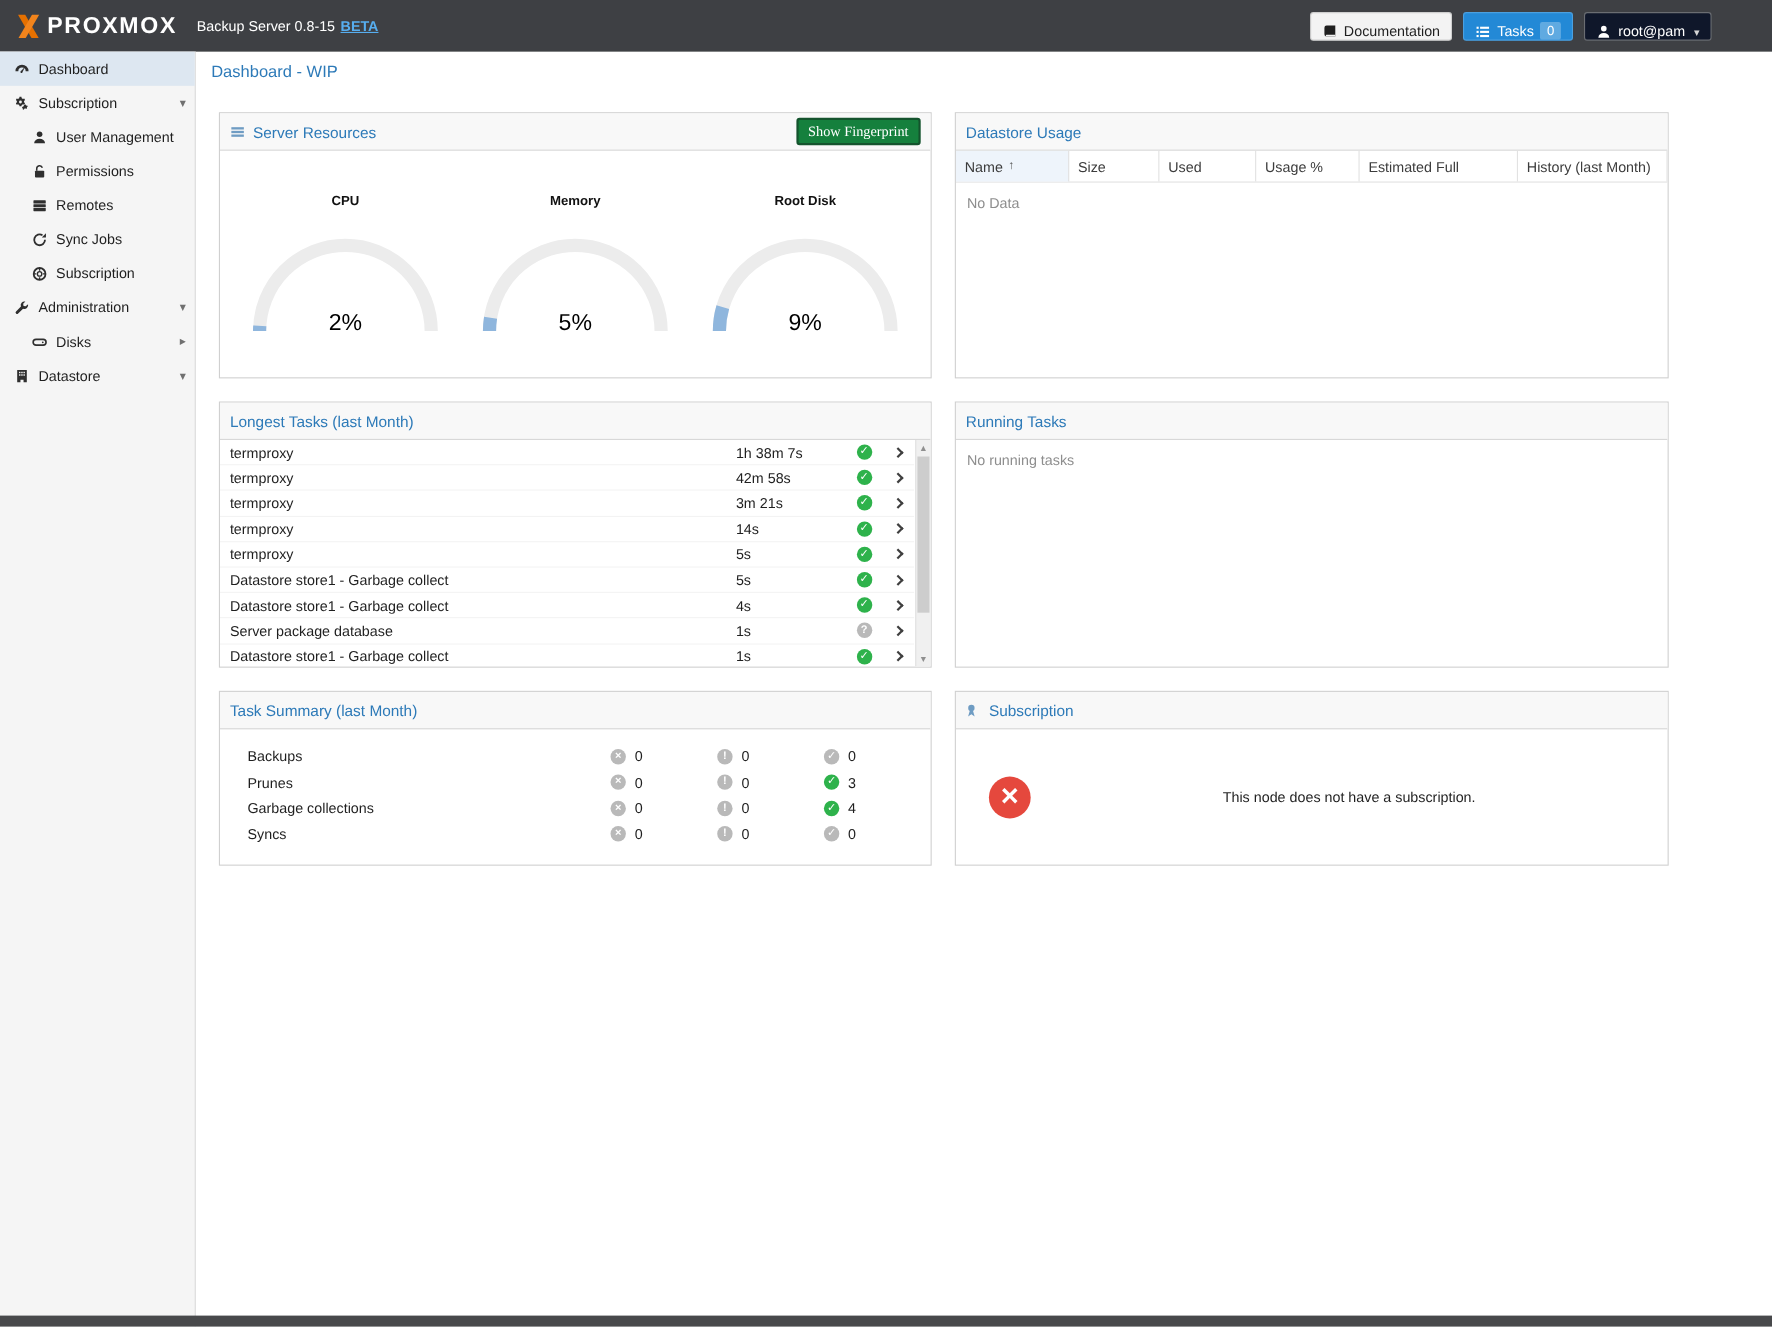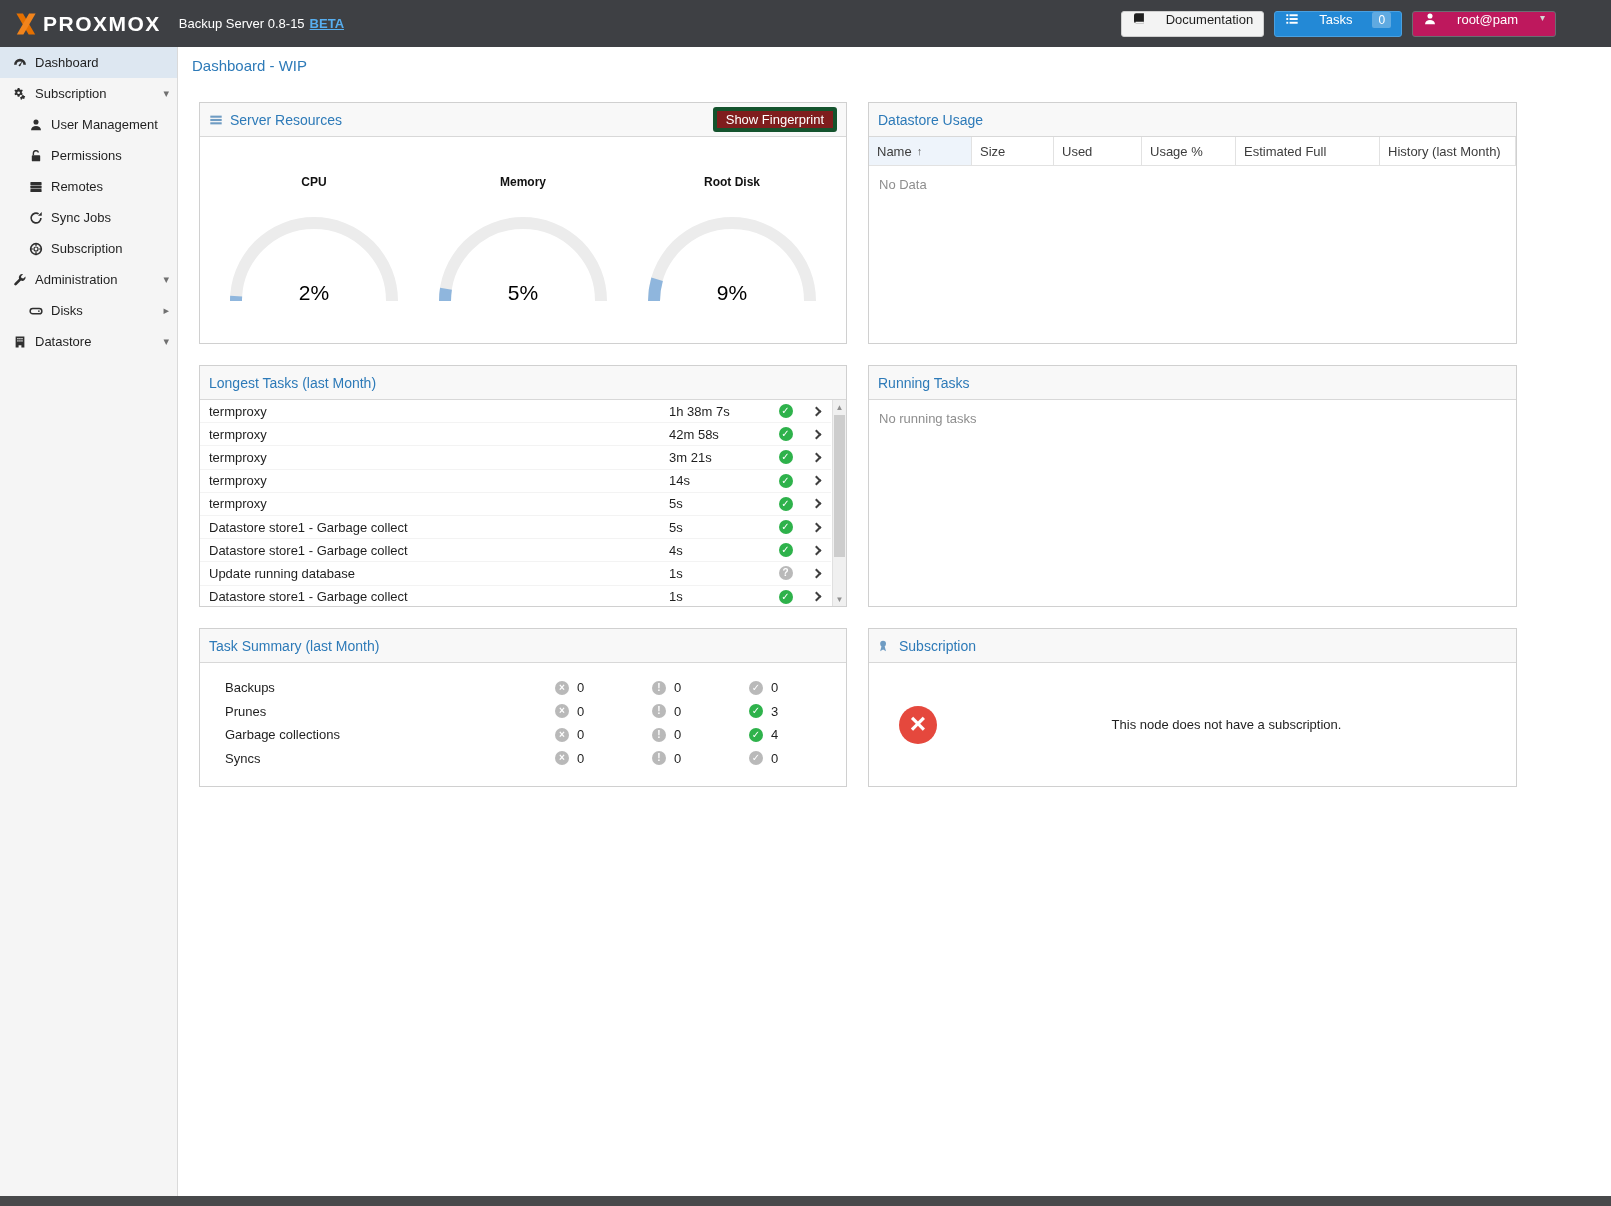--- a/index.html
+++ b/index.html
@@ -6,24 +6,24 @@
   html,body{height:100%}
   body{font-family:"Liberation Sans","DejaVu Sans",sans-serif;font-size:13px;color:#1f1f1f;background:#fff;overflow:hidden}
 
   
   .topbar{height:47px;background:var(--topbar-bg,#3e4044);display:flex;align-items:center;padding:0 55px 0 12px;gap:10px}
   .logo{display:flex;align-items:center;gap:3px;margin-right:8px}
   .logo-text{color:#fff;font-weight:bold;font-size:21px;letter-spacing:1.5px}
   .product{color:#fff;font-size:13px;white-space:nowrap}
   .beta-link{color:var(--beta,#57aef0);font-weight:bold;margin-left:5px;text-decoration:underline;cursor:pointer}
   .tb-spacer{flex:1}
-  .tb-btn{height:26px;border-radius:3px;display:flex;align-items:flex-start;gap:20px;padding:0 10px;font-size:13px;cursor:pointer;border:1px solid transparent;font-family:inherit;white-space:nowrap}
+  .tb-btn{height:26px;border-radius:3px;display:flex;align-items:flex-end;gap:6px;padding:0 10px;font-size:13px;cursor:pointer;border:1px solid transparent;font-family:inherit;white-space:nowrap}
   .tb-btn.light{background:#f3f3f3;border-color:#cfcfcf;color:#1f1f1f}
   .tb-btn.blue{background:var(--accent,#2389d6);border-color:#4aa0e0;color:#fff}
-  .tb-btn.dark{background:#be185d;border-color:#6a6d72;color:#fff}
+  .tb-btn.dark{background:#0f172a;border-color:#6a6d72;color:#fff}
   .badge{background:rgba(255,255,255,.28);border-radius:2px;padding:1px 6px;font-size:12px}
   .caret{font-size:10px;color:#d5d5d5;margin-left:2px}
   .tb-icon{display:inline-flex;align-items:center}
 
   
   .layout{display:flex;height:calc(100% - 47px)}
   .sidebar{width:178px;background:#f5f5f5;border-right:1px solid #dadada;flex:none;padding-top:0}
   .nav-item{height:31px;display:flex;align-items:center;padding:0 8px 0 11px;cursor:pointer;white-space:nowrap}
   .nav-item.indent{padding-left:27px}
   .nav-item.selected{background:var(--sel,#dde7f1)}
@@ -31,21 +31,21 @@
   .nav-caret{margin-left:auto;color:#707070;font-size:11px}
   .main{flex:1;display:flex;flex-direction:column;overflow:hidden}
   .page-header{padding:10px 14px 9px;font-size:15px;color:var(--title,#2d7ab8);background:#fff}
   .content{padding:19px 20px 30px 21px;display:grid;grid-template-columns:648px 649px;grid-template-rows:242px 242px 159px;gap:21px;align-content:start}
 
   
   .panel{border:1px solid #d0d0d0;background:#fff;display:flex;flex-direction:column;overflow:hidden}
   .panel-header{height:34px;flex:none;display:flex;align-items:center;gap:7px;padding:0 9px;background:#f8f8f8;border-bottom:1px solid #d8d8d8;color:var(--title,#2d7ab8);font-size:14px;white-space:nowrap}
   .panel-body{flex:1;position:relative;overflow:hidden}
   .hdr-icon{color:#6f9cc3;display:inline-flex;align-items:center}
-  .fingerprint-btn{margin-left:auto;background:#7f1d1d;border:4px solid #14532d;color:#fff;border-radius:3px;height:25px;padding:0 9px;font-size:13px;cursor:pointer;font-family:Liberation Sans, sans-serif}
+  .fingerprint-btn{margin-left:auto;background:#15803d;border:2px solid #14532d;color:#fff;border-radius:3px;height:25px;padding:0 9px;font-size:13px;cursor:pointer;font-family:Liberation Serif, serif}
 
   
   .gauges{display:flex;justify-content:space-evenly;padding-top:38px}
   .gauge{text-align:center;width:190px}
   .gauge-label{font-size:12px;font-weight:bold;margin-bottom:14px;color:#111}
 
   
   .grid-header{display:flex;height:29px;border-bottom:1px solid #e2e2e2}
   .gcol{display:flex;align-items:center;padding:0 8px;border-right:1px solid #e2e2e2;color:#3c3c3c;cursor:pointer;white-space:nowrap;overflow:hidden}
   .gcol.sorted{background:#eef4fb}
@@ -378,21 +378,21 @@
                 <span class="task-name">Datastore store1 - Garbage collect</span>
                 <span class="task-duration">4s</span>
                 <span class="task-status">
                   <span class="ci ok">✓</span>
                 </span>
                 <span class="task-action">
                   <span class="chev"></span>
                 </span>
               </div>
               <div class="task-row">
-                <span class="task-name">Update running database</span>
+                <span class="task-name">Server package database</span>
                 <span class="task-duration">1s</span>
                 <span class="task-status">
                   <span class="ci neutral">?</span>
                 </span>
                 <span class="task-action">
                   <span class="chev"></span>
                 </span>
               </div>
               <div class="task-row">
                 <span class="task-name">Datastore store1 - Garbage collect</span>

